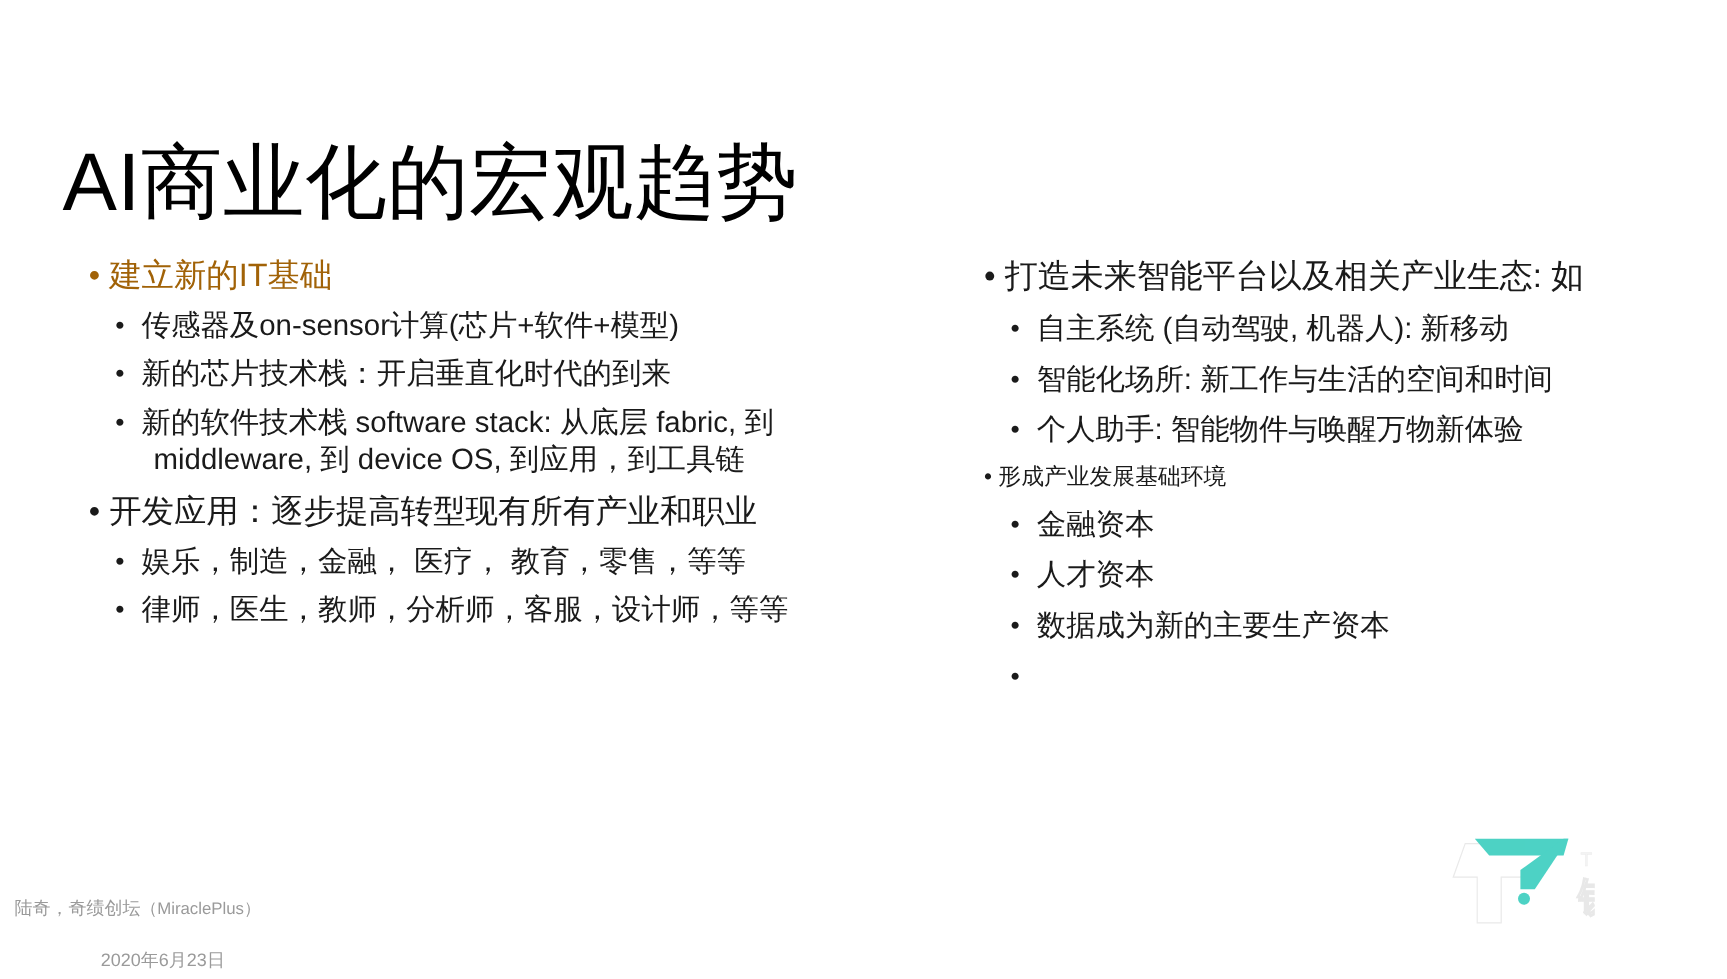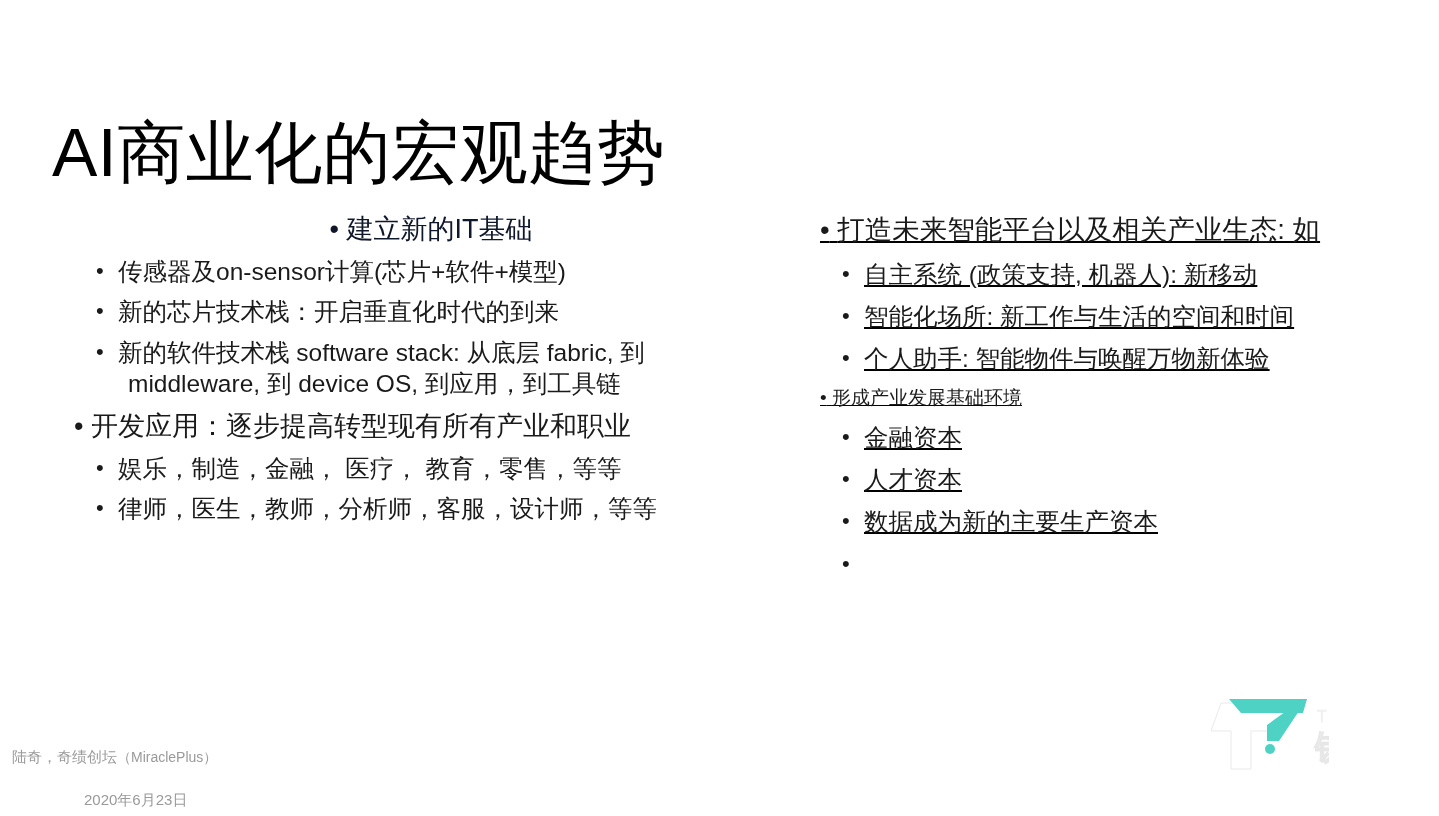--- a/index.html
+++ b/index.html
@@ -94,21 +94,20 @@
   }
   #col-right li.b2 {
     font-size: 24.5px;
     margin: 11px 0;
   }
   .grp {
     margin-bottom: 4px;
   }
   #col-right .grp {
     margin-bottom: 10px;
-    text-decoration: underline;
   }
   li.b2 .cont {
     display: block;
     padding-left: 10px;
   }
 
   
   #footer-date {
     position: absolute;
     left: 84px;
@@ -156,21 +155,21 @@
 <div id="slide">
 
   <div id="corner-box"></div>
 
   <h1 id="title">AI商业化的宏观趋势</h1>
 
   <div id="col-left">
     <ul class="lvl1">
 
       <li class="grp" style="list-style:none">
-        <div class="b1" style="position:relative;padding-left:26px;font-size:27px;line-height:1.30;color:#0f172a;text-align:center;">
+        <div class="b1" style="position:relative;padding-left:26px;font-size:27px;line-height:1.30;color:#a16207;">
           <span class="bullet">•</span>
           <span>建立新的IT基础</span>
         </div>
         <ul class="lvl2">
           <li class="b2">
             <span class="bullet">•</span>
             <span>传感器及on-sensor计算(芯片+软件+模型)</span>
           </li>
           <li class="b2">
             <span class="bullet">•</span>
@@ -208,21 +207,21 @@
     <ul class="lvl1">
 
       <li class="grp" style="list-style:none">
         <div class="b1" style="position:relative;padding-left:28px;font-size:27.5px;line-height:1.30;color:#1a1a1a;">
           <span class="bullet">•</span>
           <span>打造未来智能平台以及相关产业生态: 如</span>
         </div>
         <ul class="lvl2">
           <li class="b2">
             <span class="bullet">•</span>
-            <span>自主系统 (政策支持, 机器人): 新移动</span>
+            <span>自主系统 (自动驾驶, 机器人): 新移动</span>
           </li>
           <li class="b2">
             <span class="bullet">•</span>
             <span>智能化场所: 新工作与生活的空间和时间</span>
           </li>
           <li class="b2">
             <span class="bullet">•</span>
             <span>个人助手: 智能物件与唤醒万物新体验</span>
           </li>
         </ul>

